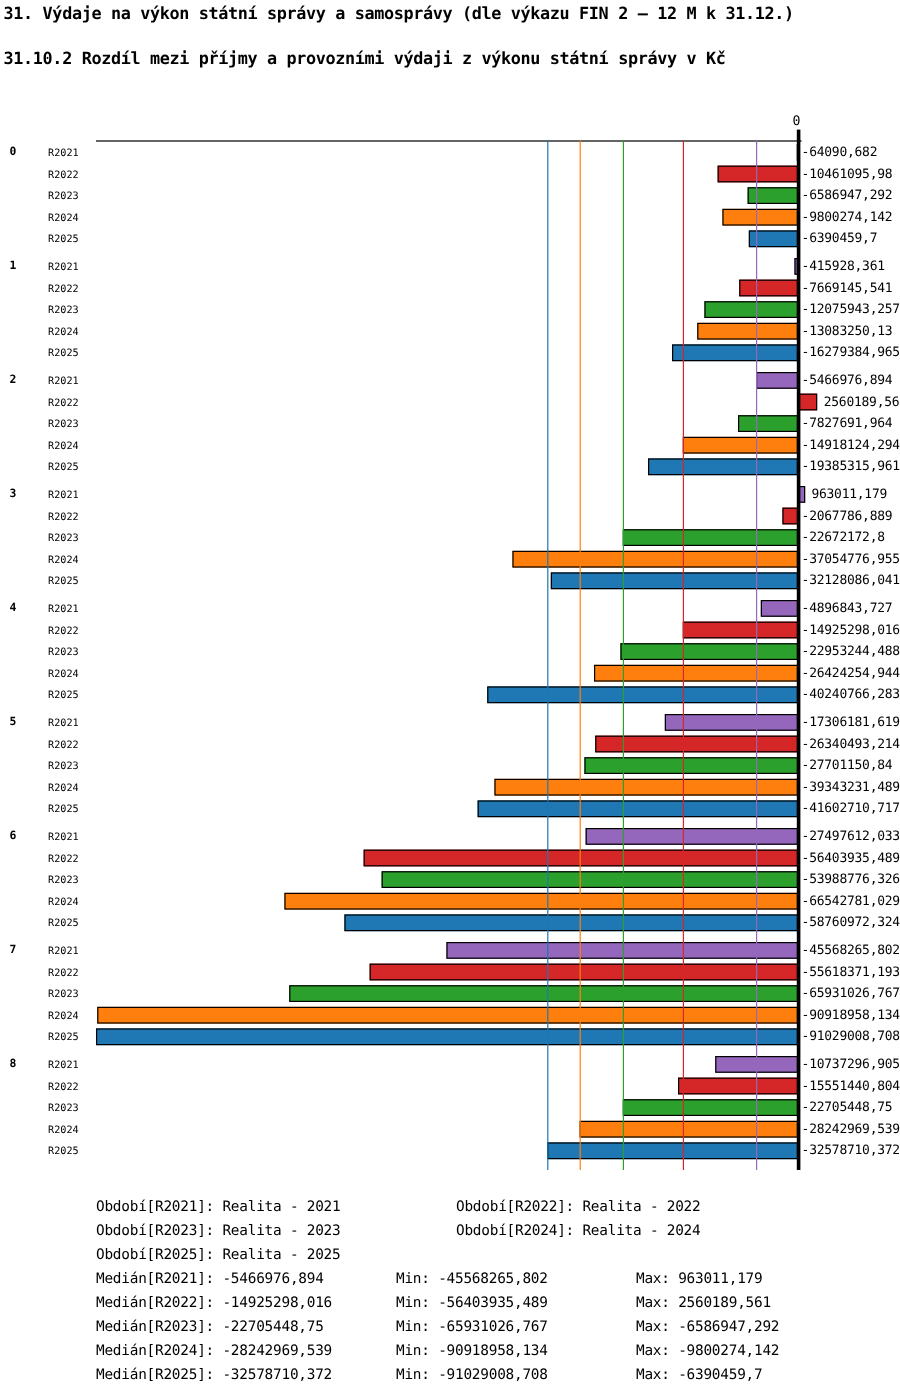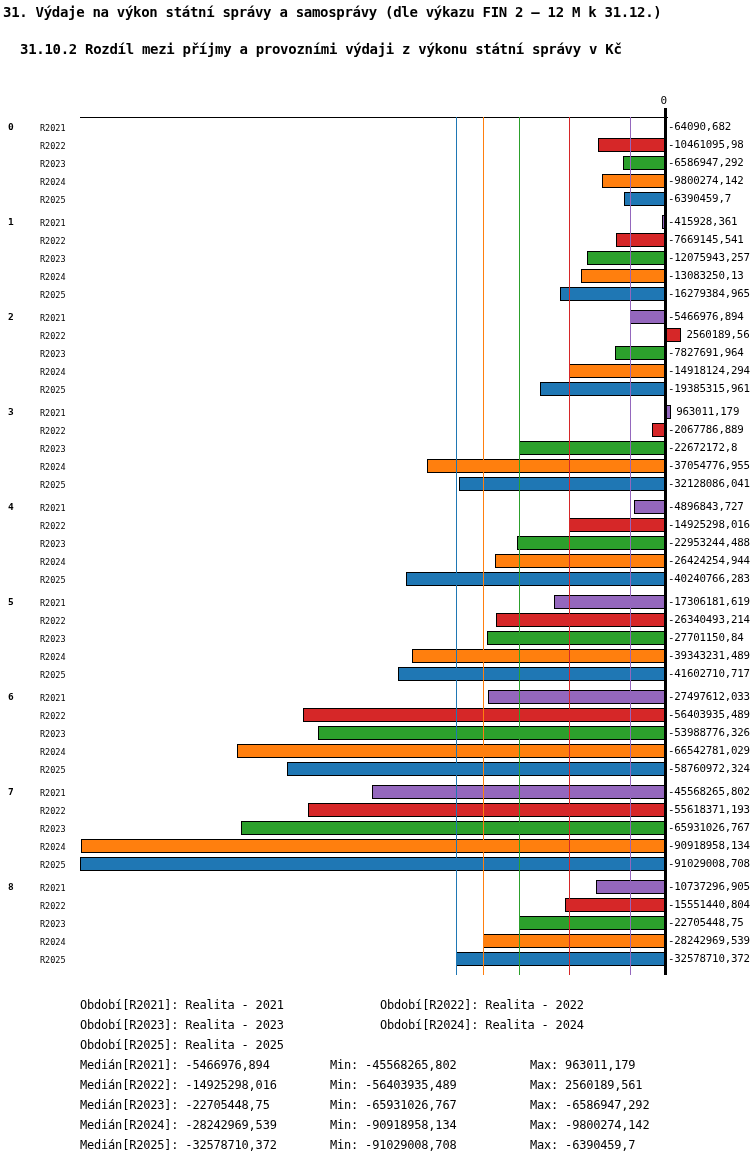--- a/index.html
+++ b/index.html
@@ -1,20 +1,20 @@
 <!DOCTYPE html>
 <html><head>
 <meta charset="utf-8">
 <style>
   html,body{margin:0;padding:0;background:#ffffff;}
   body{width:750px;height:1158px;overflow:hidden;position:relative;
        font-family:"DejaVu Sans Mono","Liberation Mono",monospace;color:#000;}
   .page{position:absolute;left:0;top:0;width:750px;height:1158px;}
   .title{position:absolute;left:3px;top:4px;font-size:14px;font-weight:bold;white-space:pre;letter-spacing:-0.3px;}
-  .subtitle{position:absolute;left:20px;top:41px;font-size:14px;font-weight:bold;white-space:pre;letter-spacing:-0.3px;}
+  .subtitle{position:absolute;left:3px;top:41px;font-size:14px;font-weight:bold;white-space:pre;letter-spacing:-0.3px;}
   .metaline{position:absolute;left:3px;top:67px;font-size:9.5px;white-space:pre;}
   .abs{position:absolute;white-space:pre;}
   .grp-label{font-size:9.5px;font-weight:bold;line-height:14px;}
   .row-label{font-size:8.5px;line-height:14px;}
   .val-label{font-size:10.8px;line-height:14px;letter-spacing:-0.2px;}
   .bar{position:absolute;height:14px;border:1px solid #000;box-sizing:border-box;}
   .median-line{position:absolute;width:1px;z-index:5;}
   .axis-line{position:absolute;background:#000;z-index:6;}
   .plot-topline{position:absolute;background:#000;height:1px;z-index:4;}
   .zero-label{font-size:11px;line-height:12px;text-align:right;}

